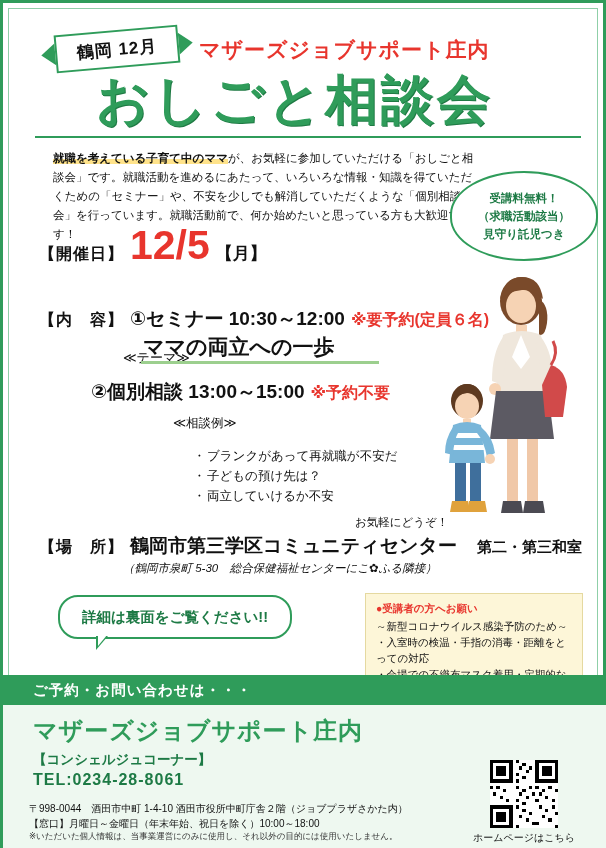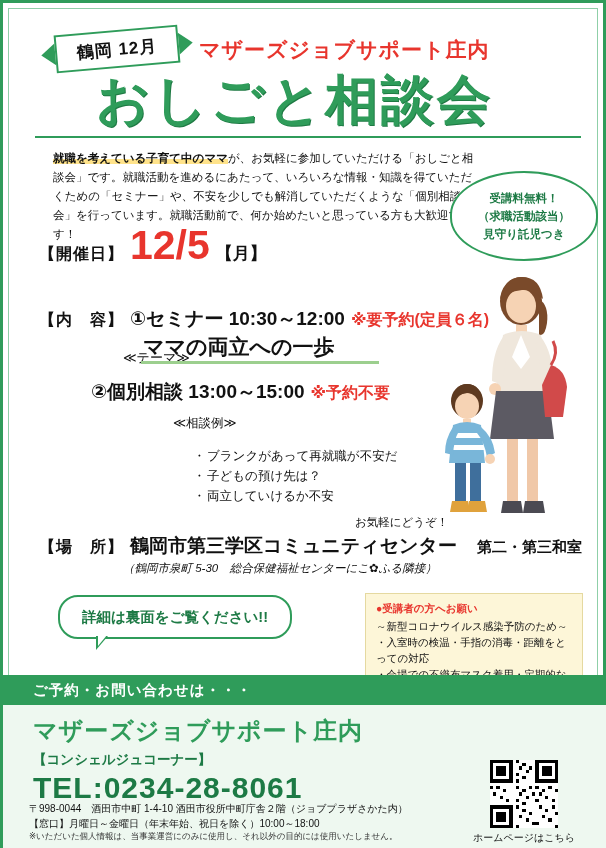--- a/index.html
+++ b/index.html
@@ -165,21 +165,21 @@
   .org{
     position:absolute;left:30px;top:712px;
     font-size:24px;font-weight:bold;color:#2f9c5a;letter-spacing:1px;
   }
   .corner{
     position:absolute;left:30px;top:748px;
     font-size:13.5px;font-weight:bold;color:#1d7a45;
   }
   .tel{
     position:absolute;left:30px;top:768px;
-    font-size:30px;font-weight:bold;color:#1d7a45;letter-spacing:1px;
+    font-size:16px;font-weight:bold;color:#1d7a45;letter-spacing:1px;
   }
   .addr{position:absolute;left:26px;top:798px;font-size:10px;color:#111;line-height:1.5;}
   .disclaimer{position:absolute;left:26px;top:828px;font-size:8.5px;color:#333;}
 
   
   .qr{
     position:absolute;left:487px;top:757px;width:68px;height:68px;
     background:#ffffff;
   }
   .qr svg{display:block;}

